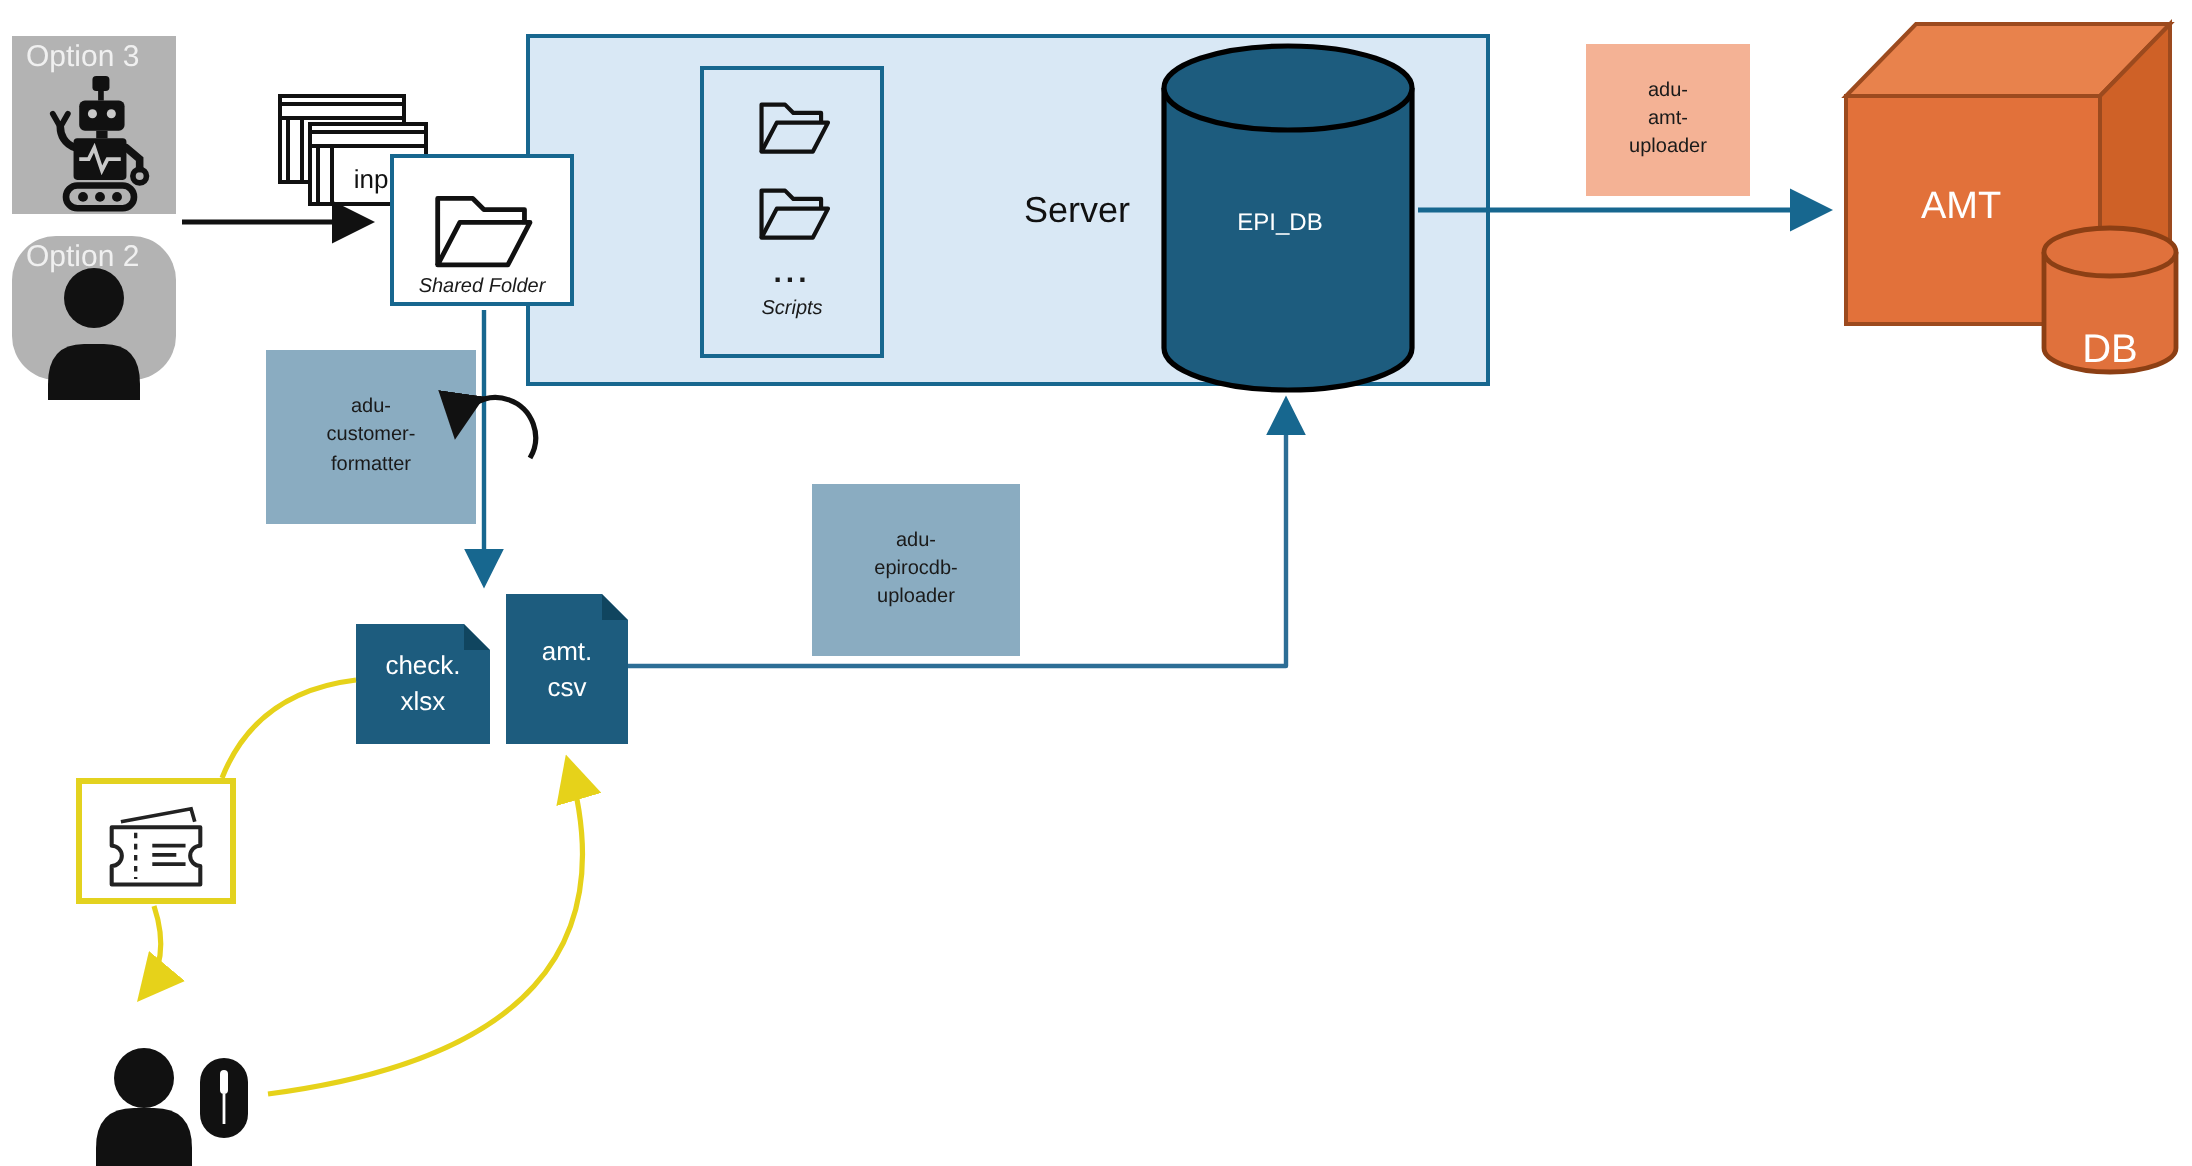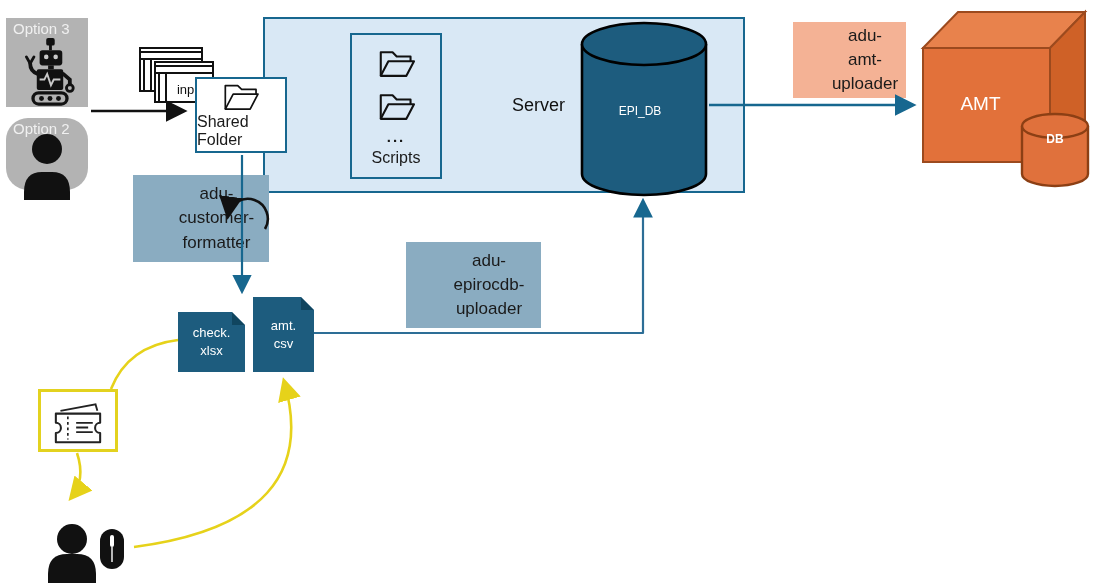--- a/index.html
+++ b/index.html
@@ -2,37 +2,37 @@
 <html><head>
 <meta charset="utf-8">
 <style>
   html,body{margin:0;padding:0;background:#fff;}
   #stage{position:relative;width:1096px;height:583px;background:#fff;overflow:hidden;
          font-family:"Liberation Sans",sans-serif;color:#1a1a1a;}
   .abs{position:absolute;}
 
   
   .box{position:absolute;display:flex;align-items:center;justify-content:center;
-       text-align:center;white-space:pre-line;font-size:17px;line-height:1.42;color:#1a1a1a;padding-left:31px;}
+       text-align:center;white-space:pre-line;font-size:10px;line-height:1.42;color:#1a1a1a;}
   .steel{background:#8aacc1;}
   .salmon{background:#f4b295;}
   .paleyellow{background:#fbf5d3;}
 
   
   .opt{position:absolute;background:#b3b3b3;}
   .opt-label{position:absolute;top:2px;left:7px;font-size:15px;color:#f0f0f0;}
 
   
   .server-box{position:absolute;left:263px;top:17px;width:482px;height:176px;
               background:#d9e8f5;border:2px solid #17678f;box-sizing:border-box;}
   .scripts-box{position:absolute;left:350px;top:33px;width:92px;height:146px;
                border:2px solid #17678f;box-sizing:border-box;display:flex;flex-direction:column;
                align-items:center;padding-top:9px;gap:7px;}
   .dots{font-weight:700;font-size:15px;letter-spacing:2px;line-height:10px;margin-top:2px;}
-  .small-label{font-size:16px;color:#1a1a1a;}
+  .small-label{font-size:10px;color:#1a1a1a;font-style:italic;}
   .server-label{position:absolute;left:455px;top:95px;width:110px;text-align:right;
                 font-size:18px;color:#111;}
 
   
   .sf-box{position:absolute;left:195px;top:77px;width:92px;height:76px;background:#fff;
           border:2px solid #17678f;box-sizing:border-box;display:flex;flex-direction:column;
           align-items:center;justify-content:flex-end;padding-bottom:2px;z-index:4;}
 
   
   .window{position:absolute;background:#fff;border:2px solid #111;box-sizing:border-box;margin-left:36px;}
@@ -138,21 +138,21 @@
     <polygon points="3,39 38,3 165,3 130,39" fill="#e8824c" stroke="#9c4a1e" stroke-width="2"></polygon>
     <polygon points="130,39 165,3 165,118 130,153" fill="#cf6127" stroke="#9c4a1e" stroke-width="2"></polygon>
     <rect x="3" y="39" width="127" height="114" fill="#e2713a" stroke="#9c4a1e" stroke-width="2"></rect>
   </svg>
   <div class="node-label" style="left:923px;top:93px;width:115px;font-size:19px;">AMT</div>
 
   <svg class="abs" style="left:1020px;top:112px;" width="70" height="78" viewBox="0 0 70 78">
     <path d="M2 14 V62 a33 12 0 0 0 66 0 V14" fill="#e0713c" stroke="#8c3f14" stroke-width="2.4"></path>
     <ellipse cx="35" cy="14" rx="33" ry="12" fill="#e0713c" stroke="#8c3f14" stroke-width="2.4"></ellipse>
   </svg>
-  <div class="node-label" style="left:1030px;top:132px;width:50px;font-size:12px;font-weight:bold;">DB</div>
+  <div class="node-label" style="left:1030px;top:164px;width:50px;font-size:20px;">DB</div>
 
   <div class="box steel" style="left:133px;top:175px;width:105px;height:87px;">adu-
 customer-
 formatter</div>
 
   <div class="box steel" style="left:406px;top:242px;width:104px;height:86px;">adu-
 epirocdb-
 uploader</div>
 
   <div class="file" style="left:253px;top:297px;width:61px;height:75px;">

